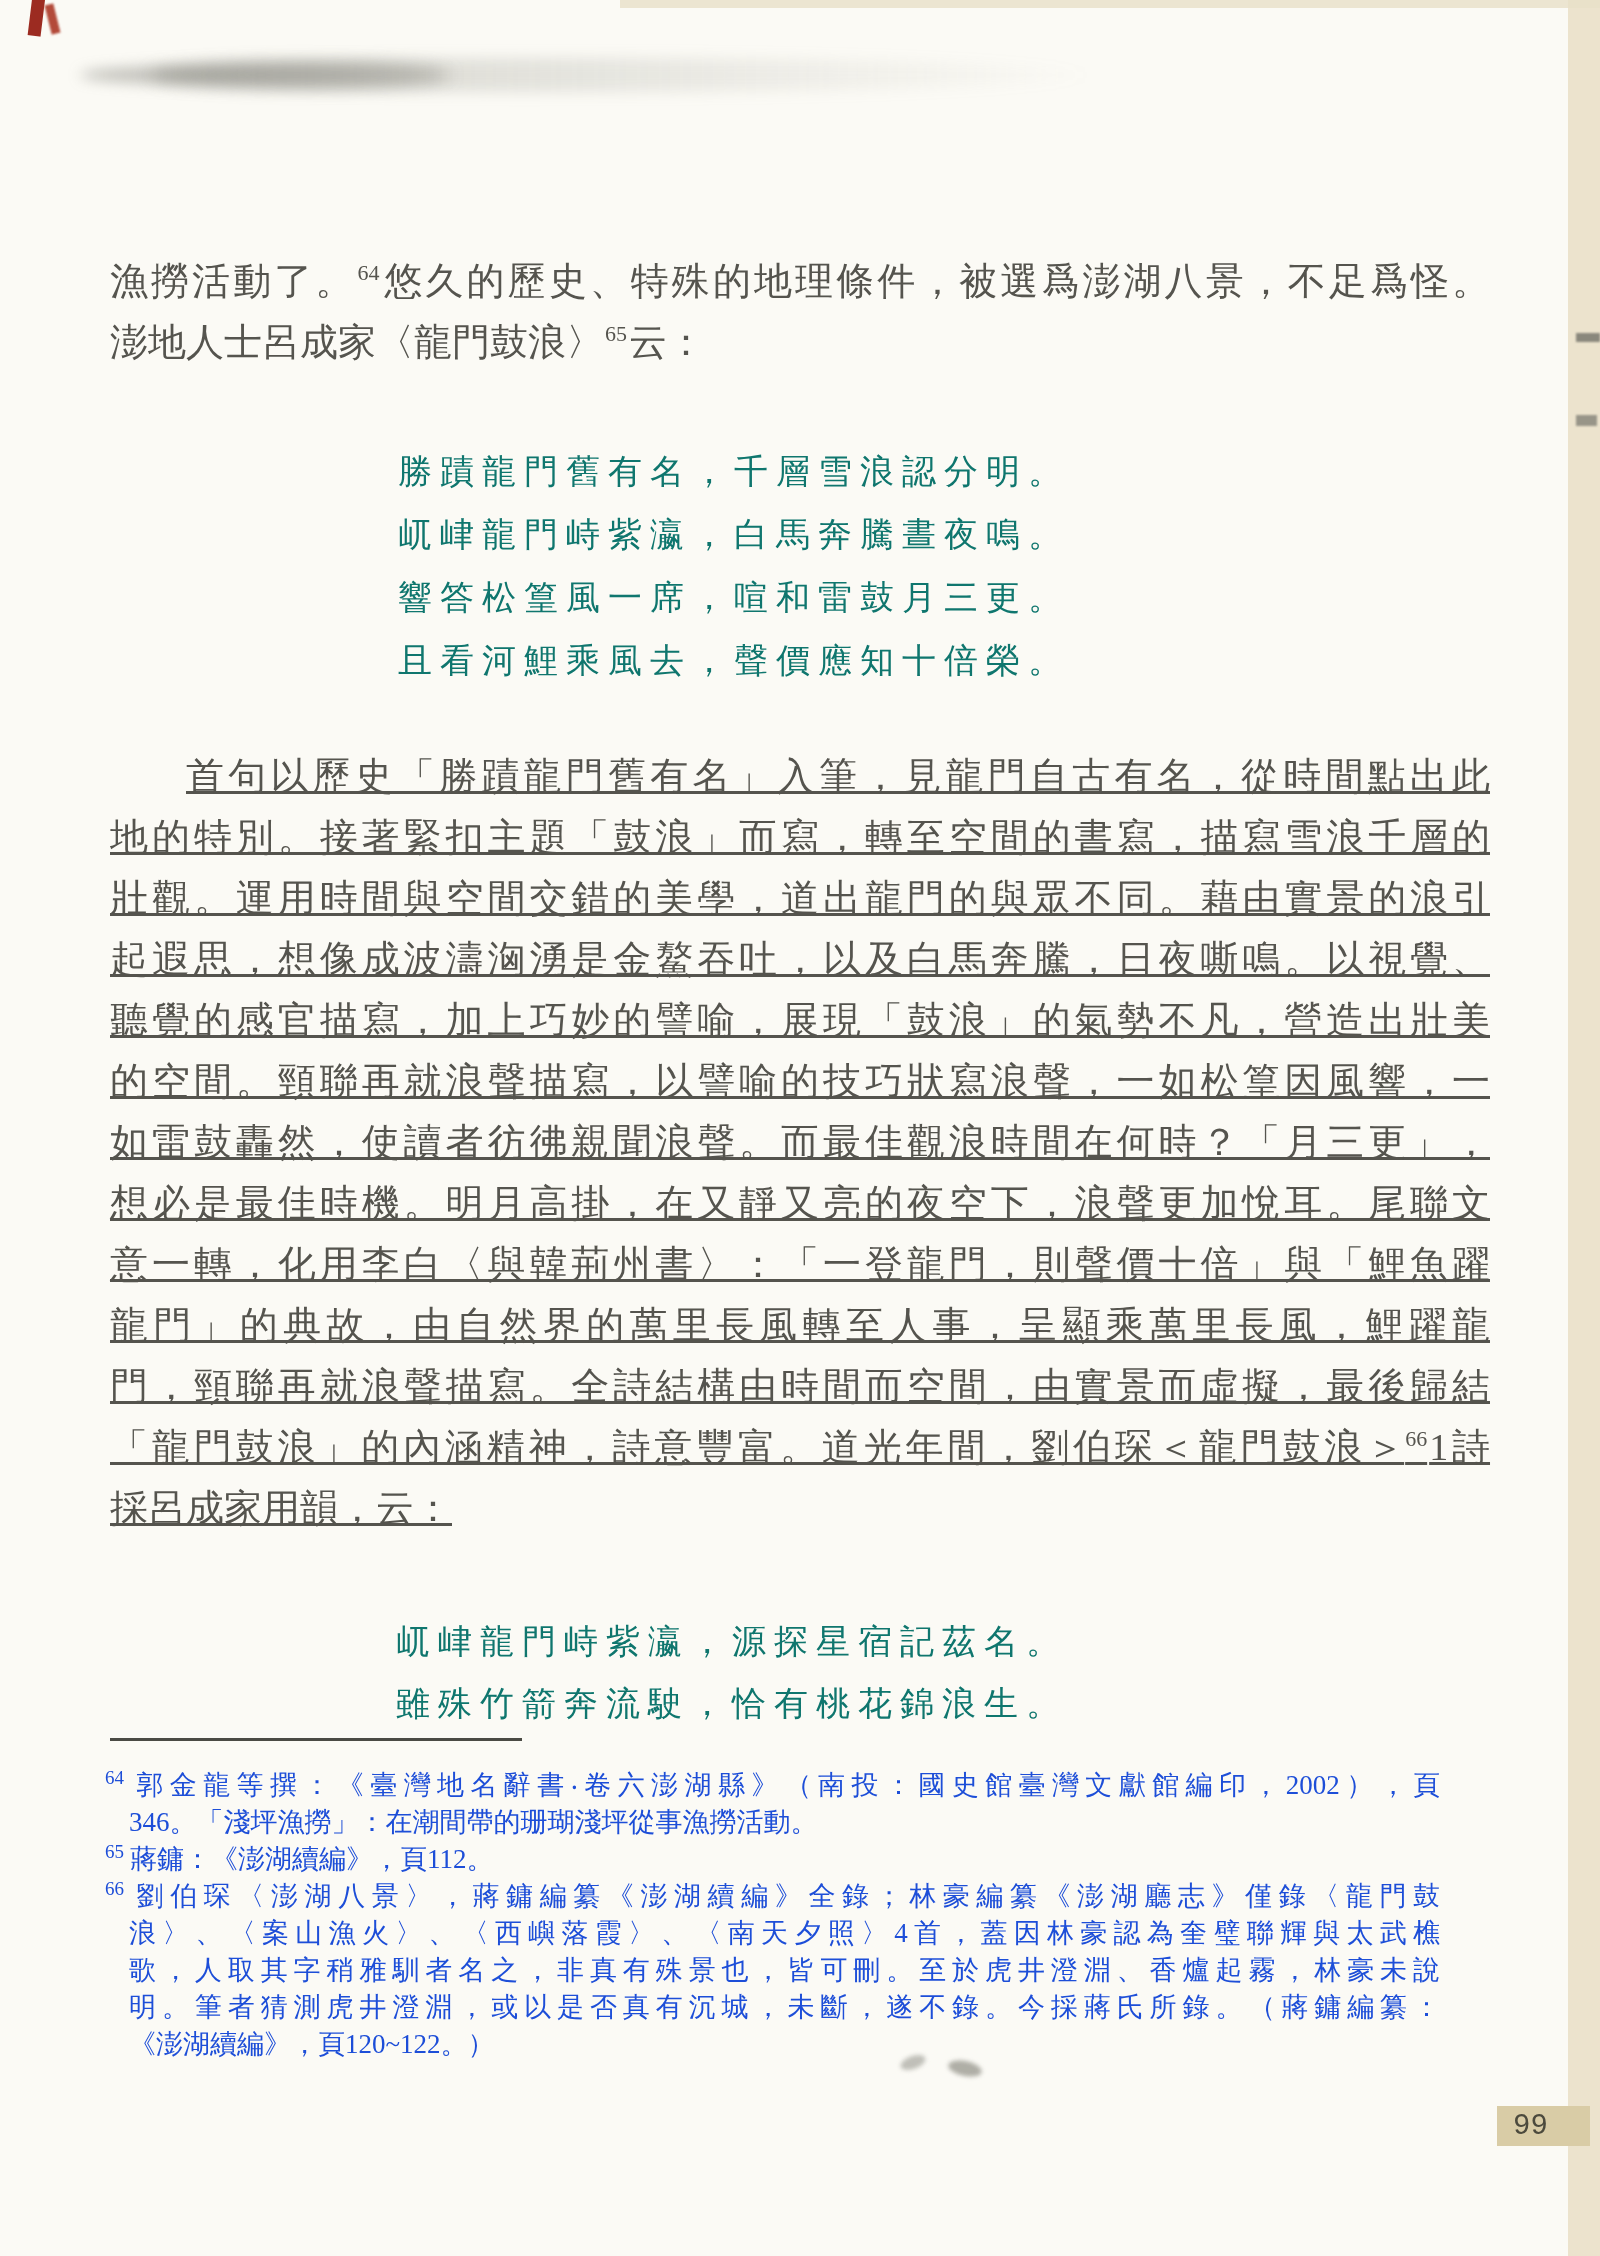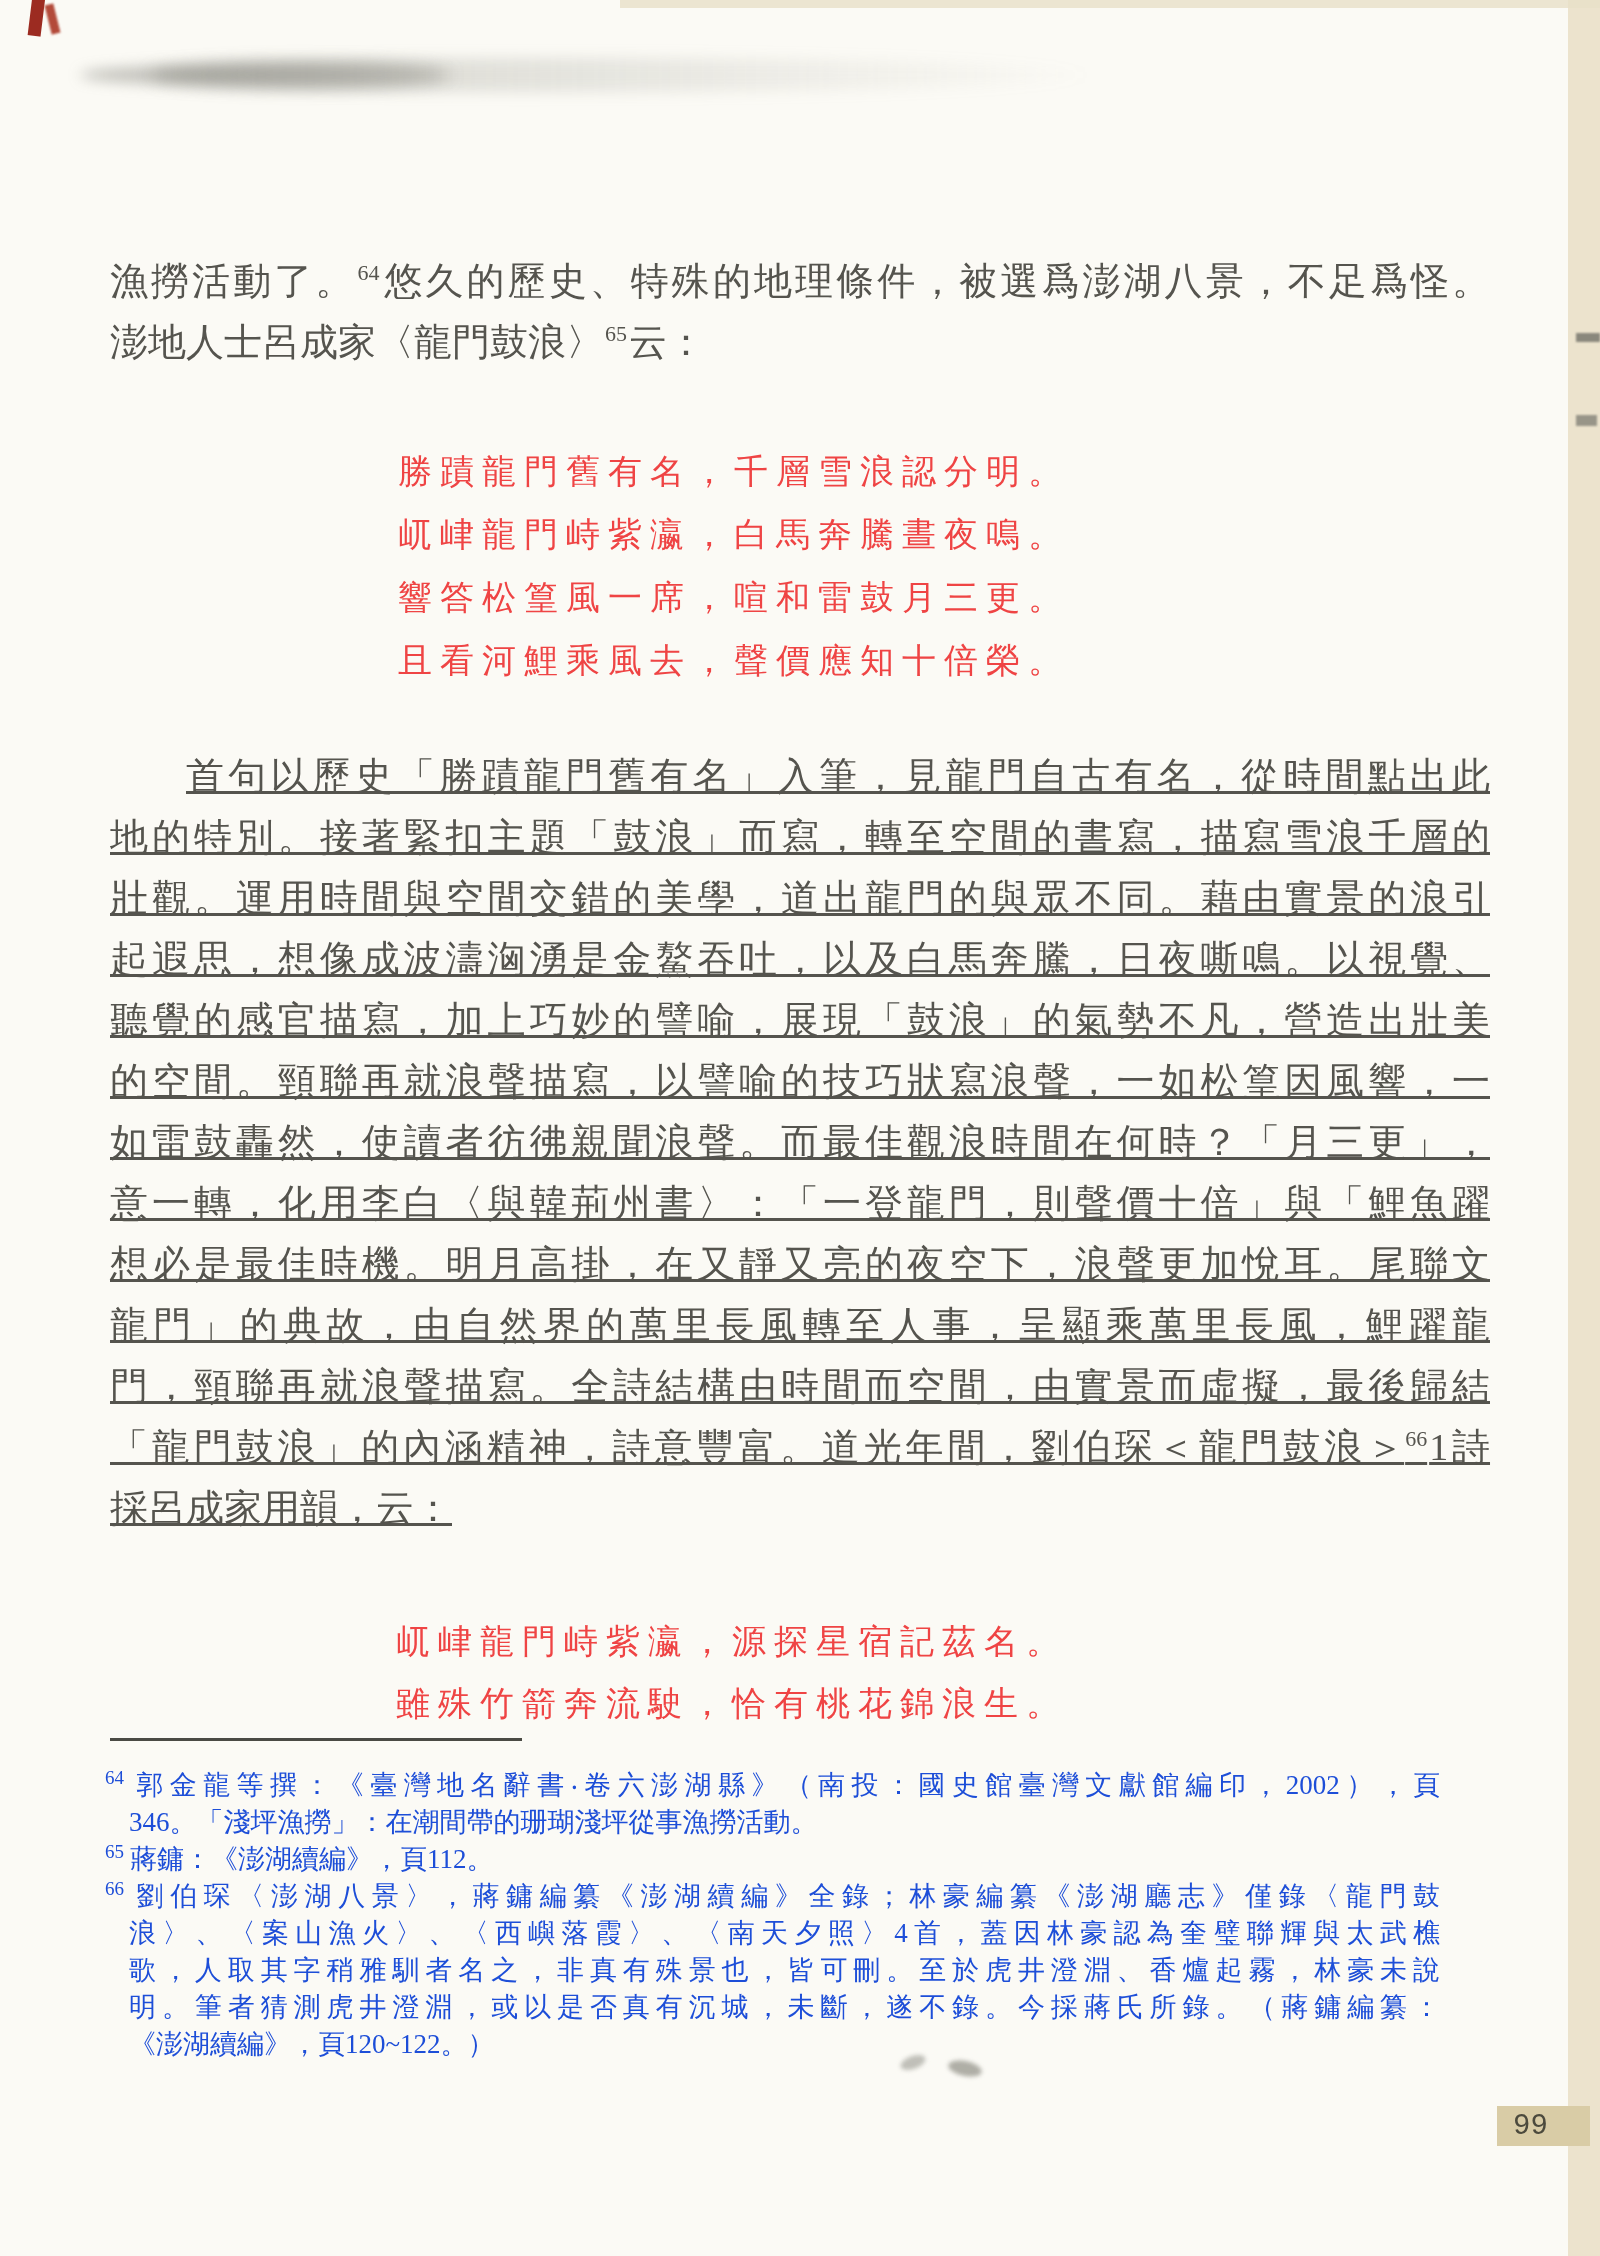--- a/index.html
+++ b/index.html
@@ -12,21 +12,21 @@
     color:#55544e;
     padding-left:12px;
   }
   .abs{position:absolute;}
   
   .line{white-space:nowrap;}
   .j{text-align:justify;text-align-last:justify;text-justify:inter-character;white-space:normal;}
   .intro{left:110px;top:251px;width:1380px;font-size:38px;line-height:61px;}
   .analysis{left:110px;top:746px;width:1380px;font-size:38px;line-height:61px;text-decoration:underline;}
   .indent{padding-left:76px;box-sizing:border-box;}
-  .poem{font-size:34px;line-height:63px;letter-spacing:8px;color:#ef4444;}
+  .poem{font-size:34px;line-height:63px;letter-spacing:8px;color:#0f766e;}
   .poem1{left:398px;top:440px;}
   .poem2{left:396px;top:1611px;line-height:62px;}
   sup.fnref{font-size:22px;line-height:0;vertical-align:14px;letter-spacing:0;padding:0 2px 0 1px;color:#55544e;}
   .fnrule{left:110px;top:1738px;width:412px;height:3px;background:#4a4a44;}
   .footnotes{left:105px;top:1767px;width:1335px;font-size:27px;line-height:37px;color:#1d4ed8;}
   .fn-line{white-space:normal;}
   .fn-cont{padding-left:24px;box-sizing:border-box;}
   sup.fnmark{font-size:19px;line-height:0;vertical-align:10px;padding-right:6px;}
   
   .pagenum-box{
@@ -85,22 +85,22 @@
   </div>
 
   <div class="abs analysis">
     <div class="j indent">首句以歷史「勝蹟龍門舊有名」入筆，見龍門自古有名，從時間點出此</div>
     <div class="j">地的特別。接著緊扣主題「鼓浪」而寫，轉至空間的書寫，描寫雪浪千層的</div>
     <div class="j">壯觀。運用時間與空間交錯的美學，道出龍門的與眾不同。藉由實景的浪引</div>
     <div class="j">起遐思，想像成波濤洶湧是金鰲吞吐，以及白馬奔騰，日夜嘶鳴。以視覺、</div>
     <div class="j">聽覺的感官描寫，加上巧妙的譬喻，展現「鼓浪」的氣勢不凡，營造出壯美</div>
     <div class="j">的空間。頸聯再就浪聲描寫，以譬喻的技巧狀寫浪聲，一如松篁因風響，一</div>
     <div class="j">如雷鼓轟然，使讀者彷彿親聞浪聲。而最佳觀浪時間在何時？「月三更」，</div>
+    <div class="j">想必是最佳時機。明月高掛，在又靜又亮的夜空下，浪聲更加悅耳。尾聯文</div>
     <div class="j">意一轉，化用李白〈與韓荊州書〉：「一登龍門，則聲價十倍」與「鯉魚躍</div>
-    <div class="j">想必是最佳時機。明月高掛，在又靜又亮的夜空下，浪聲更加悅耳。尾聯文</div>
     <div class="j">龍門」的典故，由自然界的萬里長風轉至人事，呈顯乘萬里長風，鯉躍龍</div>
     <div class="j">門，頸聯再就浪聲描寫。全詩結構由時間而空間，由實景而虛擬，最後歸結</div>
     <div class="j"><span>「龍門鼓浪」的內涵精神，詩意豐富。道光年間，劉伯琛＜龍門鼓浪＞</span><sup class="fnref">66</sup><span>1詩</span></div>
     <div class="line">採呂成家用韻，云：</div>
   </div>
 
   <div class="abs poem poem2">
     <div class="line">屼峍龍門峙紫瀛，源探星宿記茲名。</div>
     <div class="line">雖殊竹箭奔流駛，恰有桃花錦浪生。</div>
   </div>

